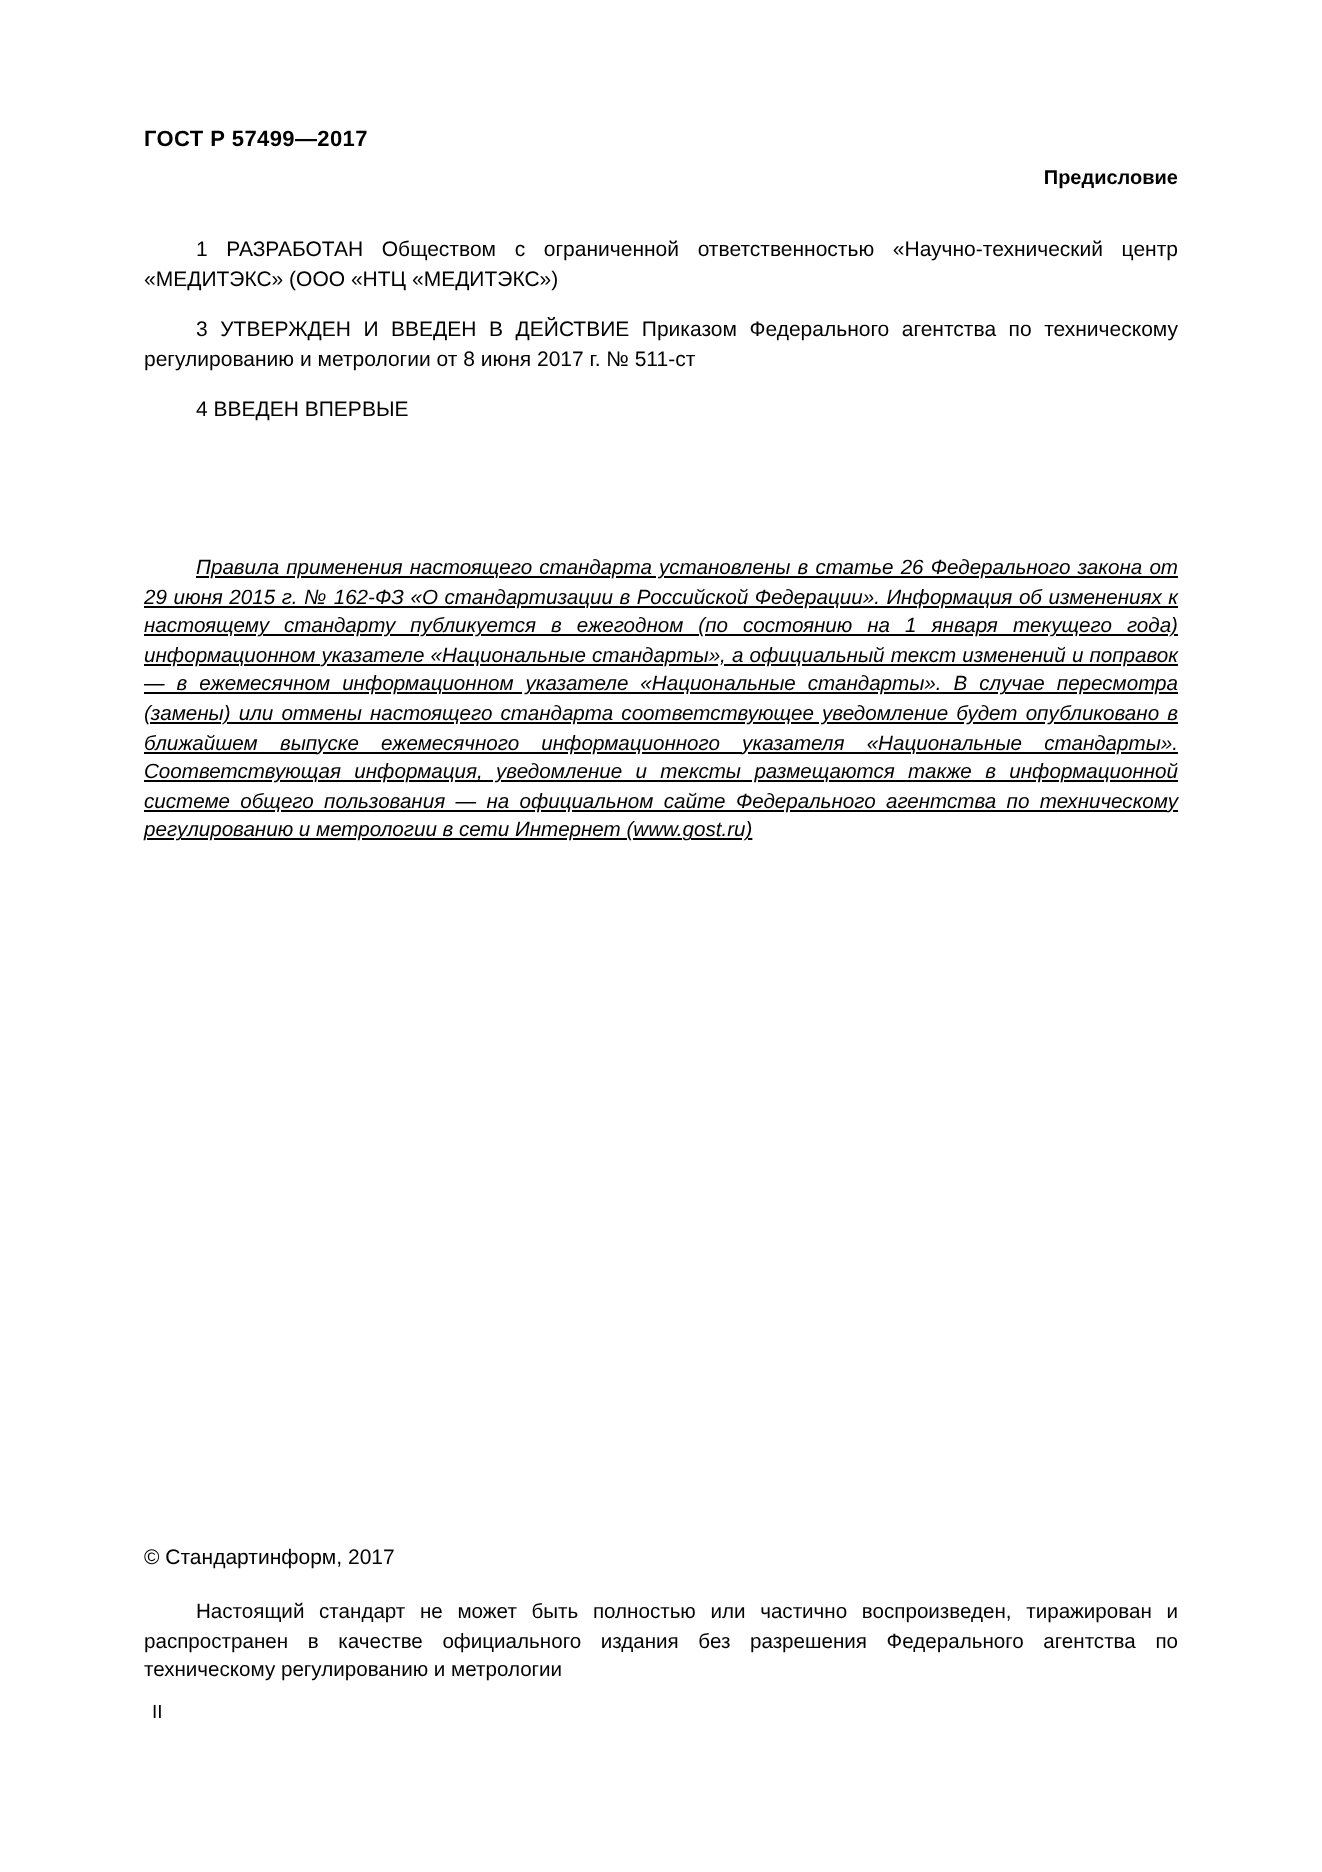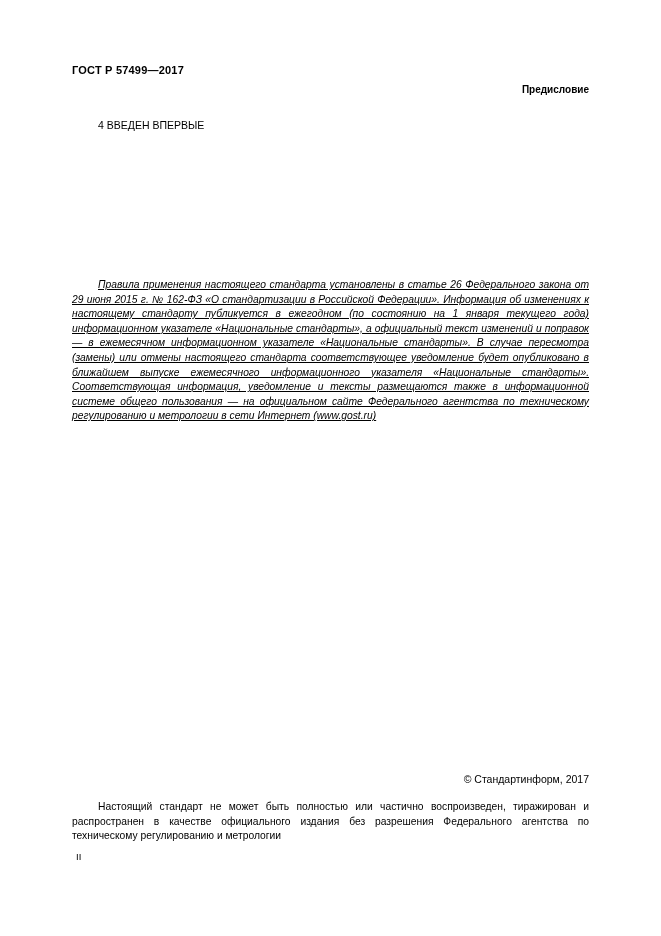--- a/index.html
+++ b/index.html
@@ -69,21 +69,21 @@
     font-style: italic;
     text-align: justify;
     text-indent: 26px;
     text-decoration: underline;
   }
   .copyright {
     position: absolute;
     left: 0;
     top: 773px;
     width: 517px;
-    text-align: right;
+    text-align: left;
     font-size: 10.5px;
   }
   .disclaimer {
     position: absolute;
     left: 0;
     top: 800px;
     width: 517px;
     font-size: 10.3px;
     line-height: 14.5px;
     text-align: justify;
@@ -100,20 +100,22 @@
 <body>
 
 <div class="page">
   <div class="content">
 
     <div class="doc-number">ГОСТ Р 57499—2017</div>
 
     <div class="doc-title">Предисловие</div>
 
     <div class="clauses">
+      <div class="clause">1  РАЗРАБОТАН  Обществом  с  ограниченной  ответственностью  «Научно-технический  центр «МЕДИТЭКС» (ООО «НТЦ «МЕДИТЭКС»)</div>
+      <div class="clause">3  УТВЕРЖДЕН  И  ВВЕДЕН  В  ДЕЙСТВИЕ  Приказом  Федерального  агентства  по  техническому регулированию и метрологии от 8 июня 2017 г. № 511-ст</div>
       <div class="clause">4  ВВЕДЕН ВПЕРВЫЕ</div>
     </div>
 
     <div class="note">Правила применения настоящего стандарта установлены в статье 26 Федерального закона от 29 июня 2015 г. № 162-ФЗ «О стандартизации в Российской Федерации». Информация об изменениях к настоящему стандарту публикуется в ежегодном (по состоянию на 1 января текущего года) информационном указателе «Национальные стандарты», а официальный текст изменений и поправок — в ежемесячном информационном указателе «Национальные стандарты». В случае пересмотра (замены) или отмены настоящего стандарта соответствующее уведомление будет опубликовано в ближайшем выпуске ежемесячного информационного указателя «Национальные стандарты». Соответствующая информация, уведомление и тексты размещаются также в информационной системе общего пользования — на официальном сайте Федерального агентства по техническому регулированию и метрологии в сети Интернет (www.gost.ru)</div>
 
     <div class="copyright">© Стандартинформ, 2017</div>
 
     <div class="disclaimer">Настоящий стандарт не может быть полностью или частично воспроизведен, тиражирован и распространен в качестве официального издания без разрешения Федерального агентства по техническому регулированию и метрологии</div>
 
     <div class="page-number">II</div>

